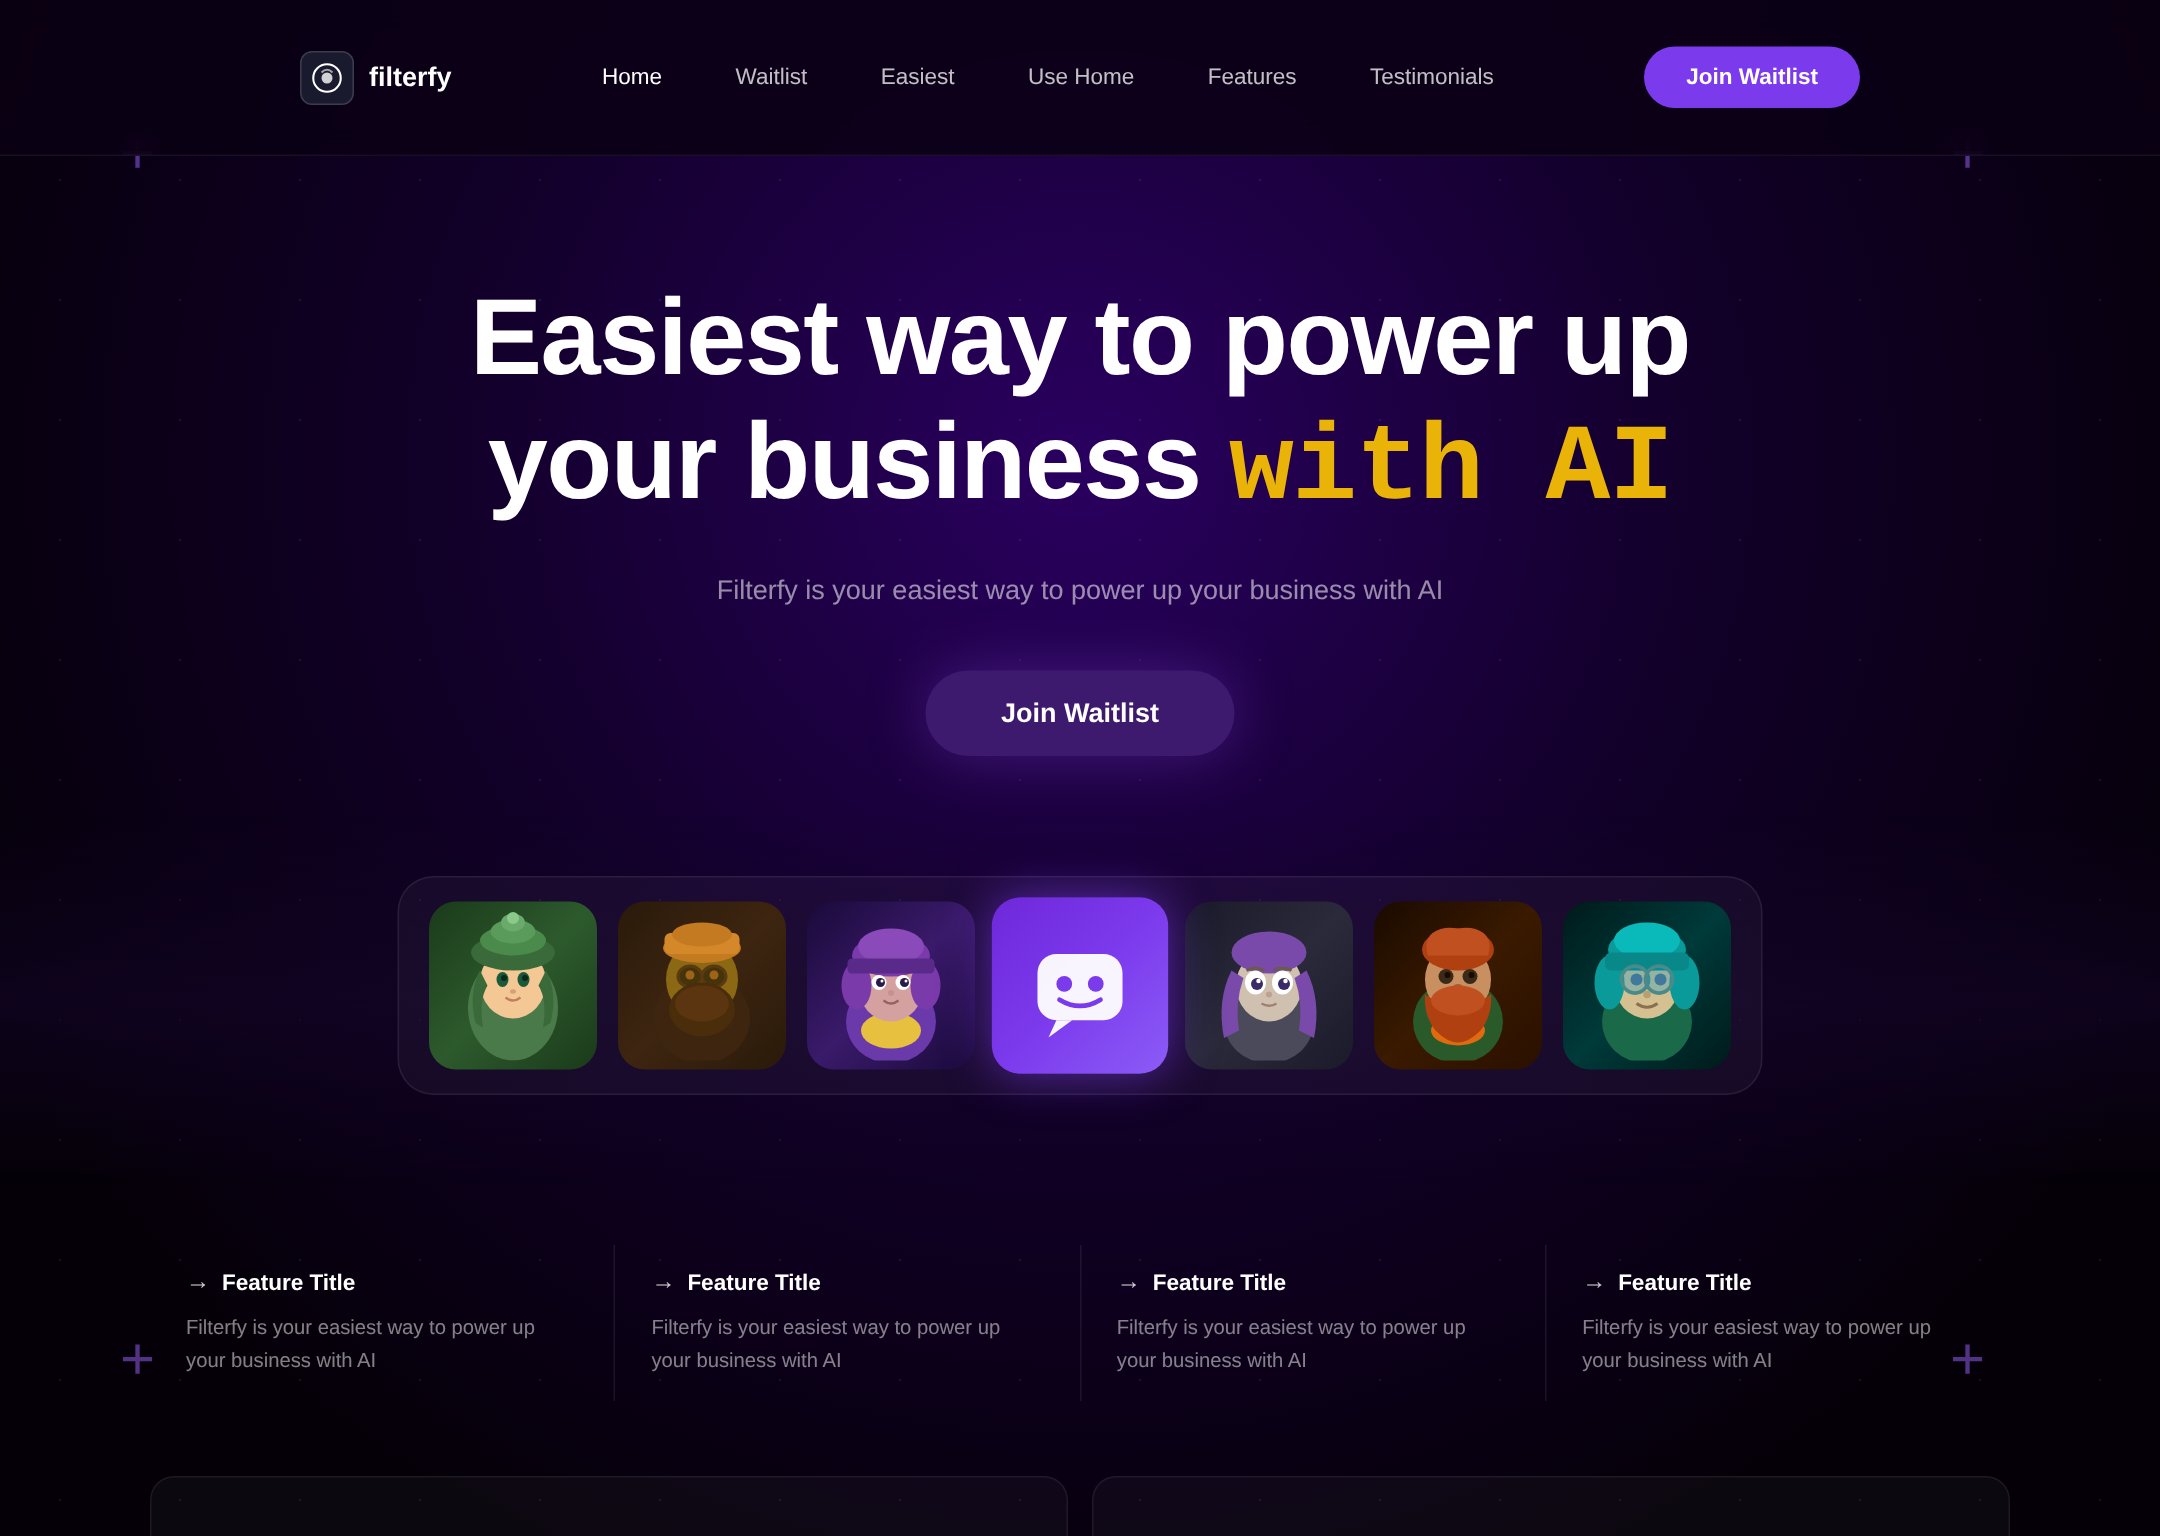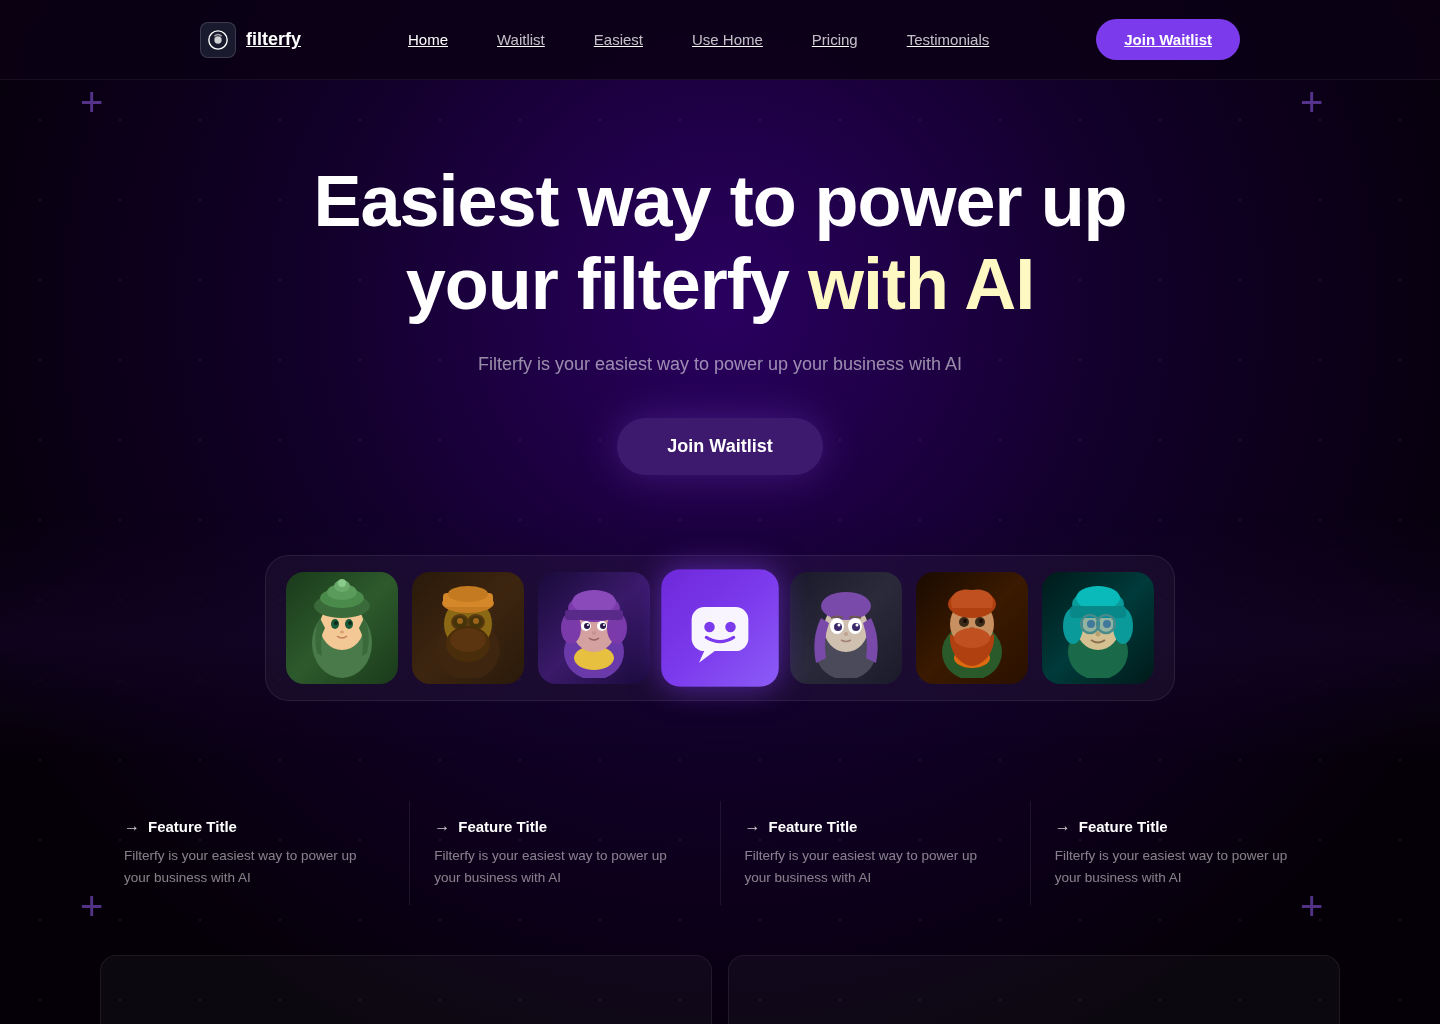--- a/index.html
+++ b/index.html
@@ -54,25 +54,24 @@
     }
 
     
     nav {
       position: relative;
       z-index: 10;
       display: flex;
       align-items: center;
       justify-content: space-between;
       padding: 0 200px;
-      height: 80px;
+      height: 104px;
       background: rgba(10, 0, 20, 0.85);
       border-bottom: 1px solid rgba(255,255,255,0.06);
       backdrop-filter: blur(10px);
-      text-decoration: underline;
     }
 
     .nav-logo {
       display: flex;
       align-items: center;
       gap: 10px;
     }
 
     .logo-icon {
       width: 36px; height: 36px;
@@ -136,21 +135,22 @@
     .hero-title {
       font-size: 72px;
       font-weight: 800;
       line-height: 1.15;
       color: #fff;
       letter-spacing: -1px;
       margin-bottom: 24px;
     }
 
     .hero-title .accent {
-      color: #fef9c3;
+      color: #eab308;
+      font-family: Liberation Mono, monospace;
     }
 
     .hero-subtitle {
       font-size: 18px;
       color: rgba(255,255,255,0.55);
       max-width: 620px;
       margin: 0 auto 40px;
       line-height: 1.6;
     }
 
@@ -340,36 +340,36 @@
     <li>
       <a href="#">Waitlist</a>
     </li>
     <li>
       <a href="#">Easiest</a>
     </li>
     <li>
       <a href="#">Use Home</a>
     </li>
     <li>
-      <a href="#">Pricing</a>
+      <a href="#">Features</a>
     </li>
     <li>
       <a href="#">Testimonials</a>
     </li>
   </ul>
 
   <button class="btn-join-nav">Join Waitlist</button>
 </nav>
 
 <main>
 
   <section class="hero">
     <h1 class="hero-title">
       <span>Easiest way to power up</span><br>
-      <span>your filterfy </span><span class="accent">with AI</span>
+      <span>your business </span><span class="accent">with AI</span>
     </h1>
     <p class="hero-subtitle">Filterfy is your easiest way to power up your business with AI</p>
     <button class="btn-join-hero">Join Waitlist</button>
   </section>
 
   <div class="avatar-strip">
     <div class="avatar-strip-inner">
 
       <div class="avatar-item green-character">
         <div class="char-face">

